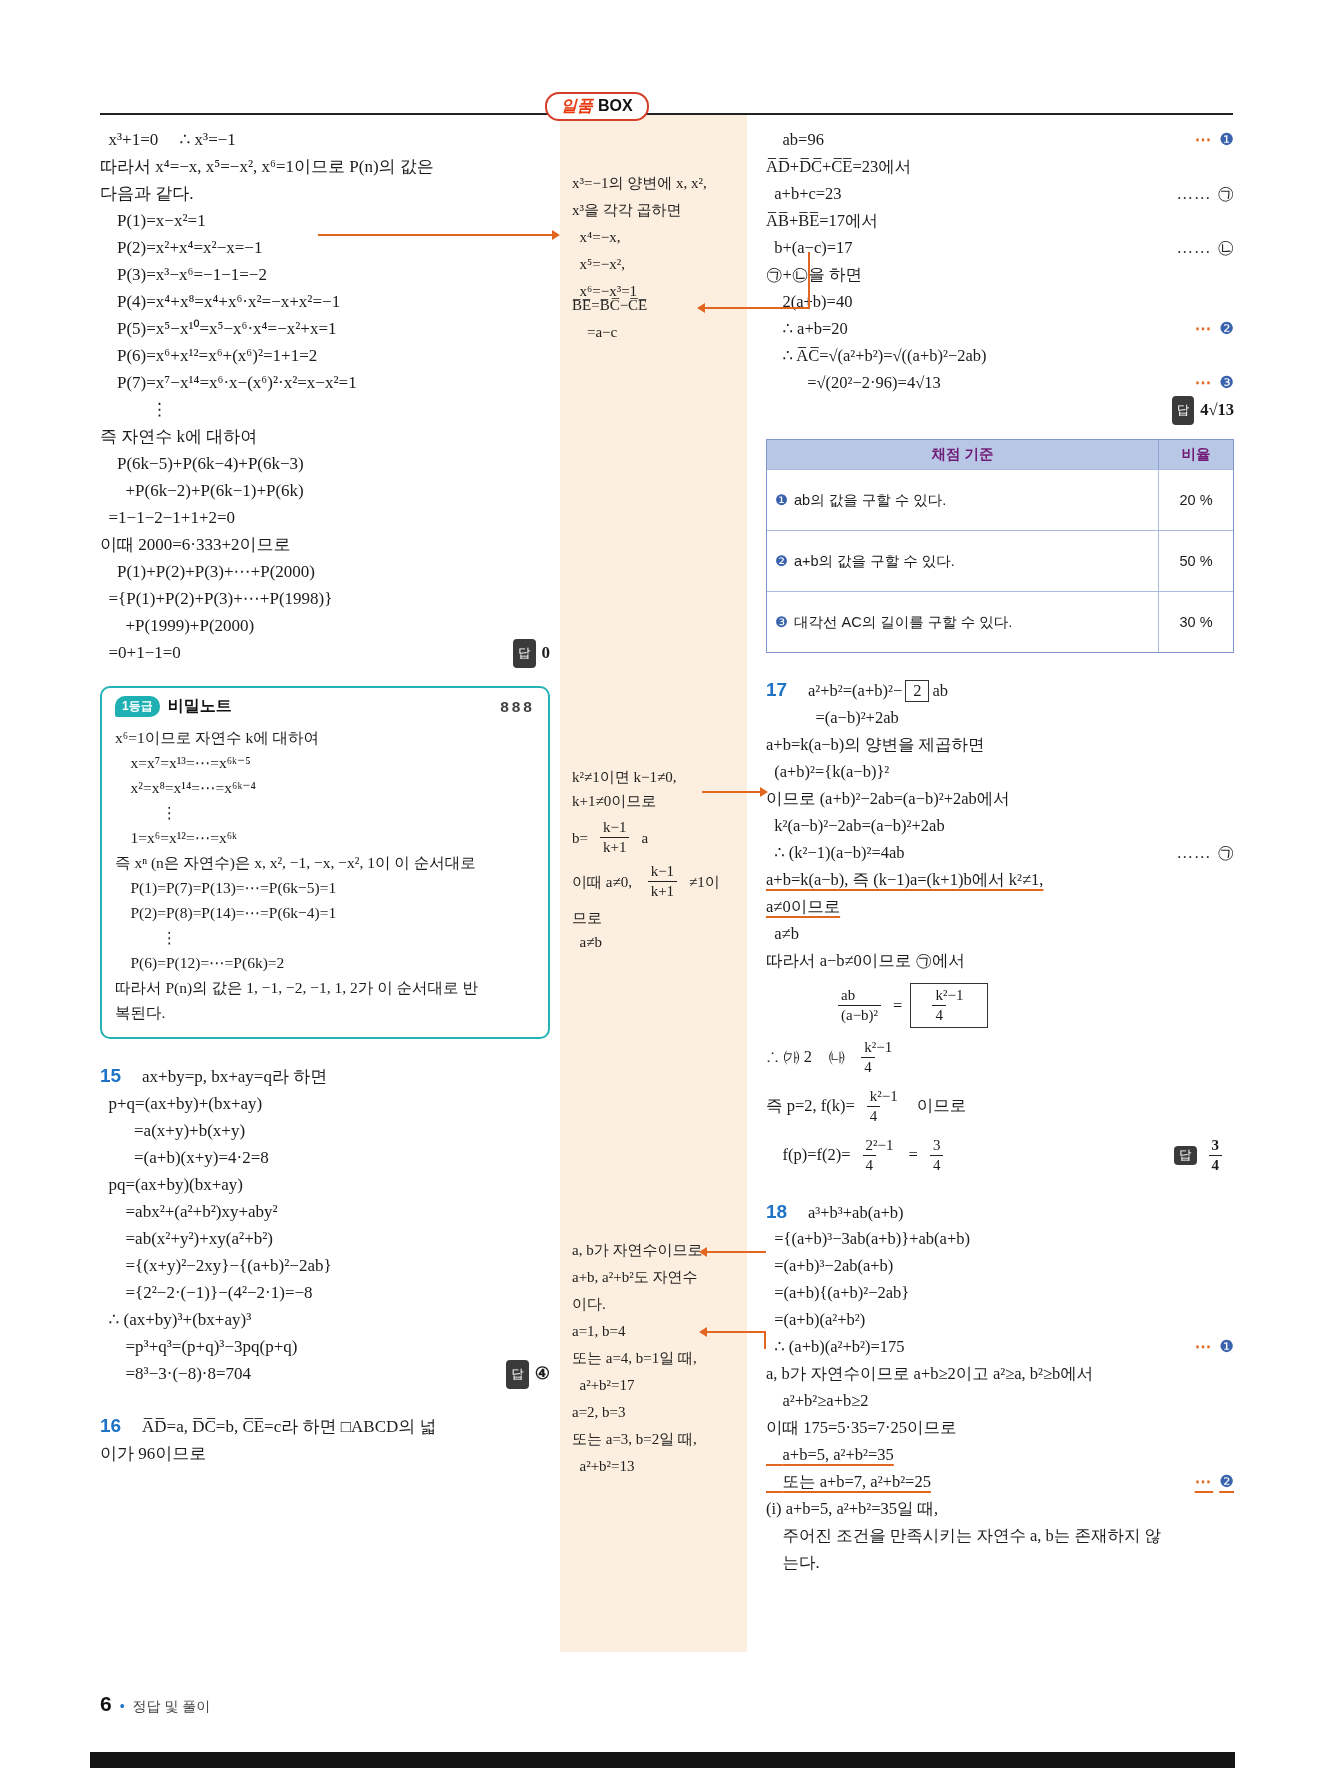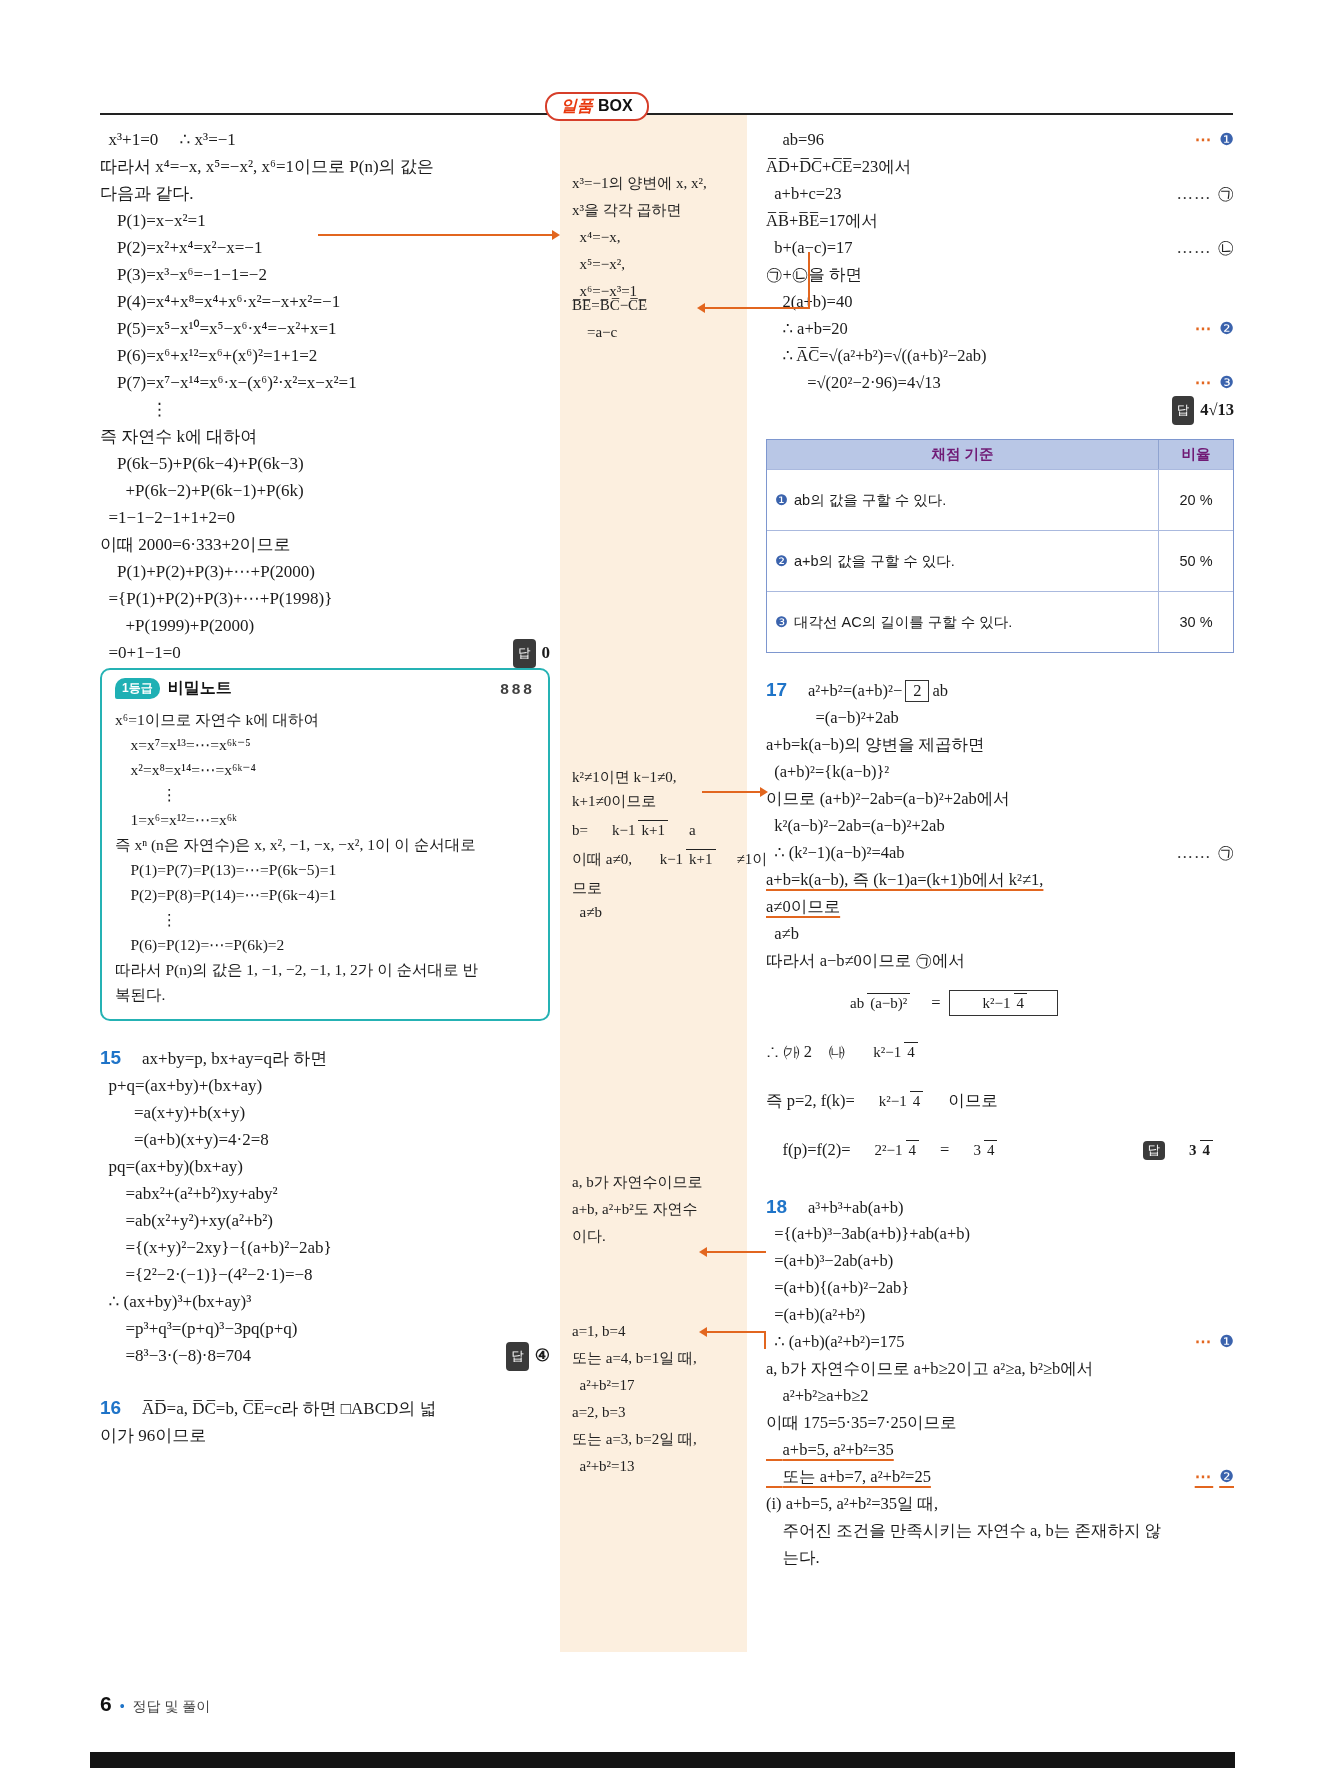--- a/index.html
+++ b/index.html
@@ -41,21 +41,21 @@
 
   
   .prob{margin-top:26px;}
   .prob-head{display:flex;align-items:baseline;margin-bottom:2px;}
   .pnum{color:#1f74c8;font-weight:bold;font-family:"Liberation Sans",sans-serif;font-size:19px;
         width:42px;flex:none;}
   .pfirst{white-space:pre-wrap;}
   .mline{display:inline-flex;align-items:center;white-space:pre;}
 
   
-  .note{border:2px solid #25b2b4;border-radius:10px;padding:10px 13px 12px;
+  .note{margin-top:18px;border:2px solid #25b2b4;border-radius:10px;padding:10px 13px 12px;
         font-size:15.5px;position:relative;}
   .note .line{line-height:25px;min-height:25px;font-size:15.5px;}
   .note-head{display:flex;align-items:center;margin:-2px 0 8px;}
   .note-badge{background:#1fb0b4;color:#fff;border-radius:10px 10px 10px 2px;padding:2px 7px;
               font-family:"Liberation Sans",sans-serif;font-size:12px;font-weight:bold;margin-right:8px;}
   .note-title{font-weight:bold;font-family:"Liberation Sans",sans-serif;font-size:16px;color:#111;}
   .note-deco{margin-left:auto;color:#404040;font-weight:bold;letter-spacing:3px;
              font-family:"Liberation Sans",sans-serif;}
 
   
@@ -63,22 +63,22 @@
                font-size:14.5px;}
   .gt-head{display:flex;background:#b9c7e6;font-weight:bold;color:#701a75;}
   .gt-head .c1{flex:1;text-align:center;padding:5px 0;border-right:1px solid #8fa3d0;}
   .gt-head .c2{width:74px;text-align:center;padding:5px 0;}
   .gt-row{display:flex;border-top:1px solid #aab9de;background:#fff;align-items:center;}
   .gt-row .mark{color:#3b63ad;margin:0 6px 0 8px;flex:none;}
   .gt-row .txt{flex:1;padding:5px 0;}
   .gt-row .pct{width:74px;text-align:center;border-left:1px solid #aab9de;padding:22px 0;align-self:stretch;}
 
   
-  .frac{display:inline-flex;flex-direction:row;align-items:center;vertical-align:middle;
-        margin:0 21px;text-align:center;}
+  .frac{display:inline-flex;flex-direction:column;align-items:flex-start;vertical-align:middle;
+        margin:0 12px;text-align:center;}
   .frac .fn{padding:0 3px;font-size:15px;line-height:19px;}
   .frac .fd{border-top:1.2px solid #222;padding:0 3px;font-size:15px;line-height:19px;}
   .boxed{display:inline-block;border:1.5px solid #333;padding:0 7px;margin:0 3px;}
   .boxedfrac{display:inline-flex;border:1.5px solid #333;padding:2px 9px;margin-left:8px;align-items:center;}
   .mathtall{display:flex;align-items:center;white-space:pre;margin:9px 0;min-height:40px;}
 
   
   .conn{position:absolute;background:#e2661f;z-index:4;}
   .conn-arrow{position:absolute;width:0;height:0;border:5px solid transparent;z-index:4;}
   .conn-arrow.right{border-left:8px solid #e2661f;}
@@ -205,21 +205,21 @@
     <div class="cmath">
       <span>b=</span><span class="frac"><span class="fn">k−1</span><span class="fd">k+1</span></span><span>a</span>
     </div>
     <div class="cmath">
       <span>이때 a≠0, </span><span class="frac"><span class="fn">k−1</span><span class="fd">k+1</span></span><span>≠1이</span>
     </div>
     <div class="cline">므로</div>
     <div class="cline">  a≠b</div>
   </div>
 
-  <div class="cblock" style="top:1169px">
+  <div class="cblock" style="top:1237px">
     <div class="lines">
         <div class="line">a, b가 자연수이므로</div>
         <div class="line">a+b, a²+b²도 자연수</div>
         <div class="line">이다.</div>
       </div>
   </div>
 
   <div class="cblock" style="top:1318px">
     <div class="lines">
         <div class="line">a=1, b=4</div>

